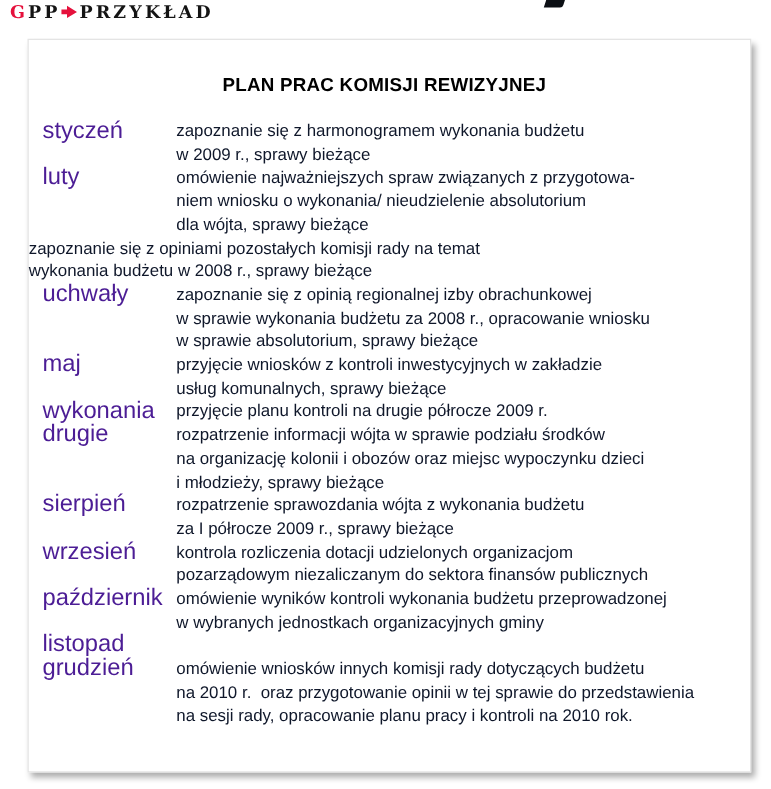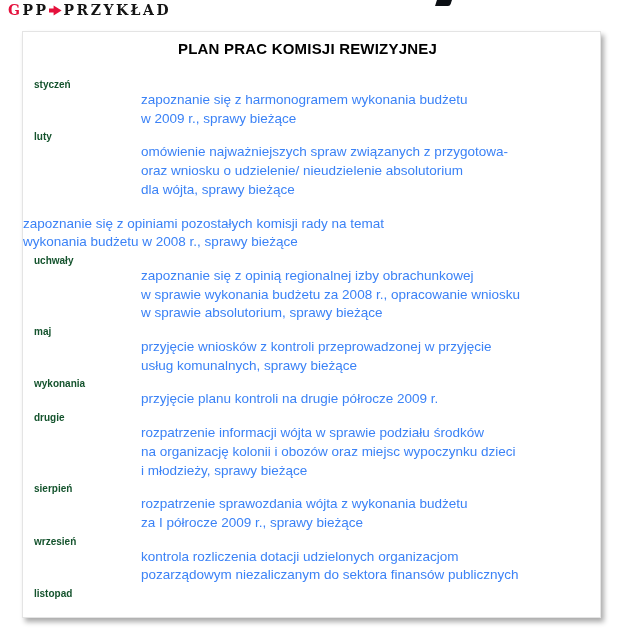--- a/index.html
+++ b/index.html
@@ -32,43 +32,41 @@
     border-bottom-right-radius: 2px;
   }
 
   
   .card {
     position: absolute; left: 22px; top: 31px;
     width: 579px; height: 587px;
     background: #ffffff;
     border: 1px solid #e4e4e4;
     box-shadow: 3px 4px 5px rgba(0,0,0,0.33);
-    padding: 8px 8px 0 0;
+    padding: 28px 8px 0 0;
   }
   .title {
     text-align: center;
     font-size: 15px; font-weight: bold;
     color: #000000; letter-spacing: 0.2px;
     line-height: 17px;
   }
   .schedule { margin-top: 19px; }
   .row { display: flex; align-items: flex-start; }
   .month {
     width: 118px; flex: 0 0 118px;
     padding-left: 11px;
-    font-size: 10px; line-height: 18.7px;
-    color: #14532d;
-    font-weight: bold;
+    font-size: 19px; line-height: 18.7px;
+    color: #4c1d95;
   }
   .desc {
     flex: 1;
     font-size: 13.5px; line-height: 18.7px;
-    color: #3b82f6;
+    color: #0f172a;
     white-space: pre-wrap;
-    margin-top: 15px;
   }
 </style>
 </head>
 <body>
 
 <div class="page">
 
   <div class="logo">
     <span class="accent">G</span><span>PP</span><span class="logo-arrow"><svg width="13" height="11" viewBox="0 0 13 11">
           <path d="M0 3.6 H4.6 V0.6 L12.6 5.5 L4.6 10.4 V7.4 H0 Z" fill="#e5113c"></path>
@@ -82,39 +80,39 @@
     <div class="schedule" id="schedule">
   <div class="row">
     <div class="month">styczeń</div>
     <div class="desc">zapoznanie się z harmonogramem wykonania budżetu
 w 2009 r., sprawy bieżące</div>
   </div>
 
   <div class="row">
     <div class="month">luty</div>
     <div class="desc">omówienie najważniejszych spraw związanych z przygotowa-
-oraz wniosku o udzielenie/ nieudzielenie absolutorium
+niem wniosku o wykonania/ nieudzielenie absolutorium
 dla wójta, sprawy bieżące</div>
   </div>
 
   <div class="row">
     <div class="desc">zapoznanie się z opiniami pozostałych komisji rady na temat
 wykonania budżetu w 2008 r., sprawy bieżące</div>
   </div>
 
   <div class="row">
     <div class="month">uchwały</div>
     <div class="desc">zapoznanie się z opinią regionalnej izby obrachunkowej
 w sprawie wykonania budżetu za 2008 r., opracowanie wniosku
 w sprawie absolutorium, sprawy bieżące</div>
   </div>
 
   <div class="row">
     <div class="month">maj</div>
-    <div class="desc">przyjęcie wniosków z kontroli przeprowadzonej w przyjęcie
+    <div class="desc">przyjęcie wniosków z kontroli inwestycyjnych w zakładzie
 usług komunalnych, sprawy bieżące</div>
   </div>
 
   <div class="row">
     <div class="month">wykonania</div>
     <div class="desc">przyjęcie planu kontroli na drugie półrocze 2009 r.</div>
   </div>
 
   <div class="row">
     <div class="month">drugie</div>
@@ -128,21 +126,32 @@
     <div class="desc">rozpatrzenie sprawozdania wójta z wykonania budżetu
 za I półrocze 2009 r., sprawy bieżące</div>
   </div>
 
   <div class="row">
     <div class="month">wrzesień</div>
     <div class="desc">kontrola rozliczenia dotacji udzielonych organizacjom
 pozarządowym niezaliczanym do sektora finansów publicznych</div>
   </div>
 
+  <div class="row">
+    <div class="month">październik</div>
+    <div class="desc">omówienie wyników kontroli wykonania budżetu przeprowadzonej
+w wybranych jednostkach organizacyjnych gminy</div>
+  </div>
 
   <div class="row">
     <div class="month">listopad</div>
   </div>
 
+  <div class="row">
+    <div class="month">grudzień</div>
+    <div class="desc">omówienie wniosków innych komisji rady dotyczących budżetu
+na 2010 r.  oraz przygotowanie opinii w tej sprawie do przedstawienia
+na sesji rady, opracowanie planu pracy i kontroli na 2010 rok.</div>
+  </div>
 </div>
   </div>
 
 </div>
 
 </body></html>

